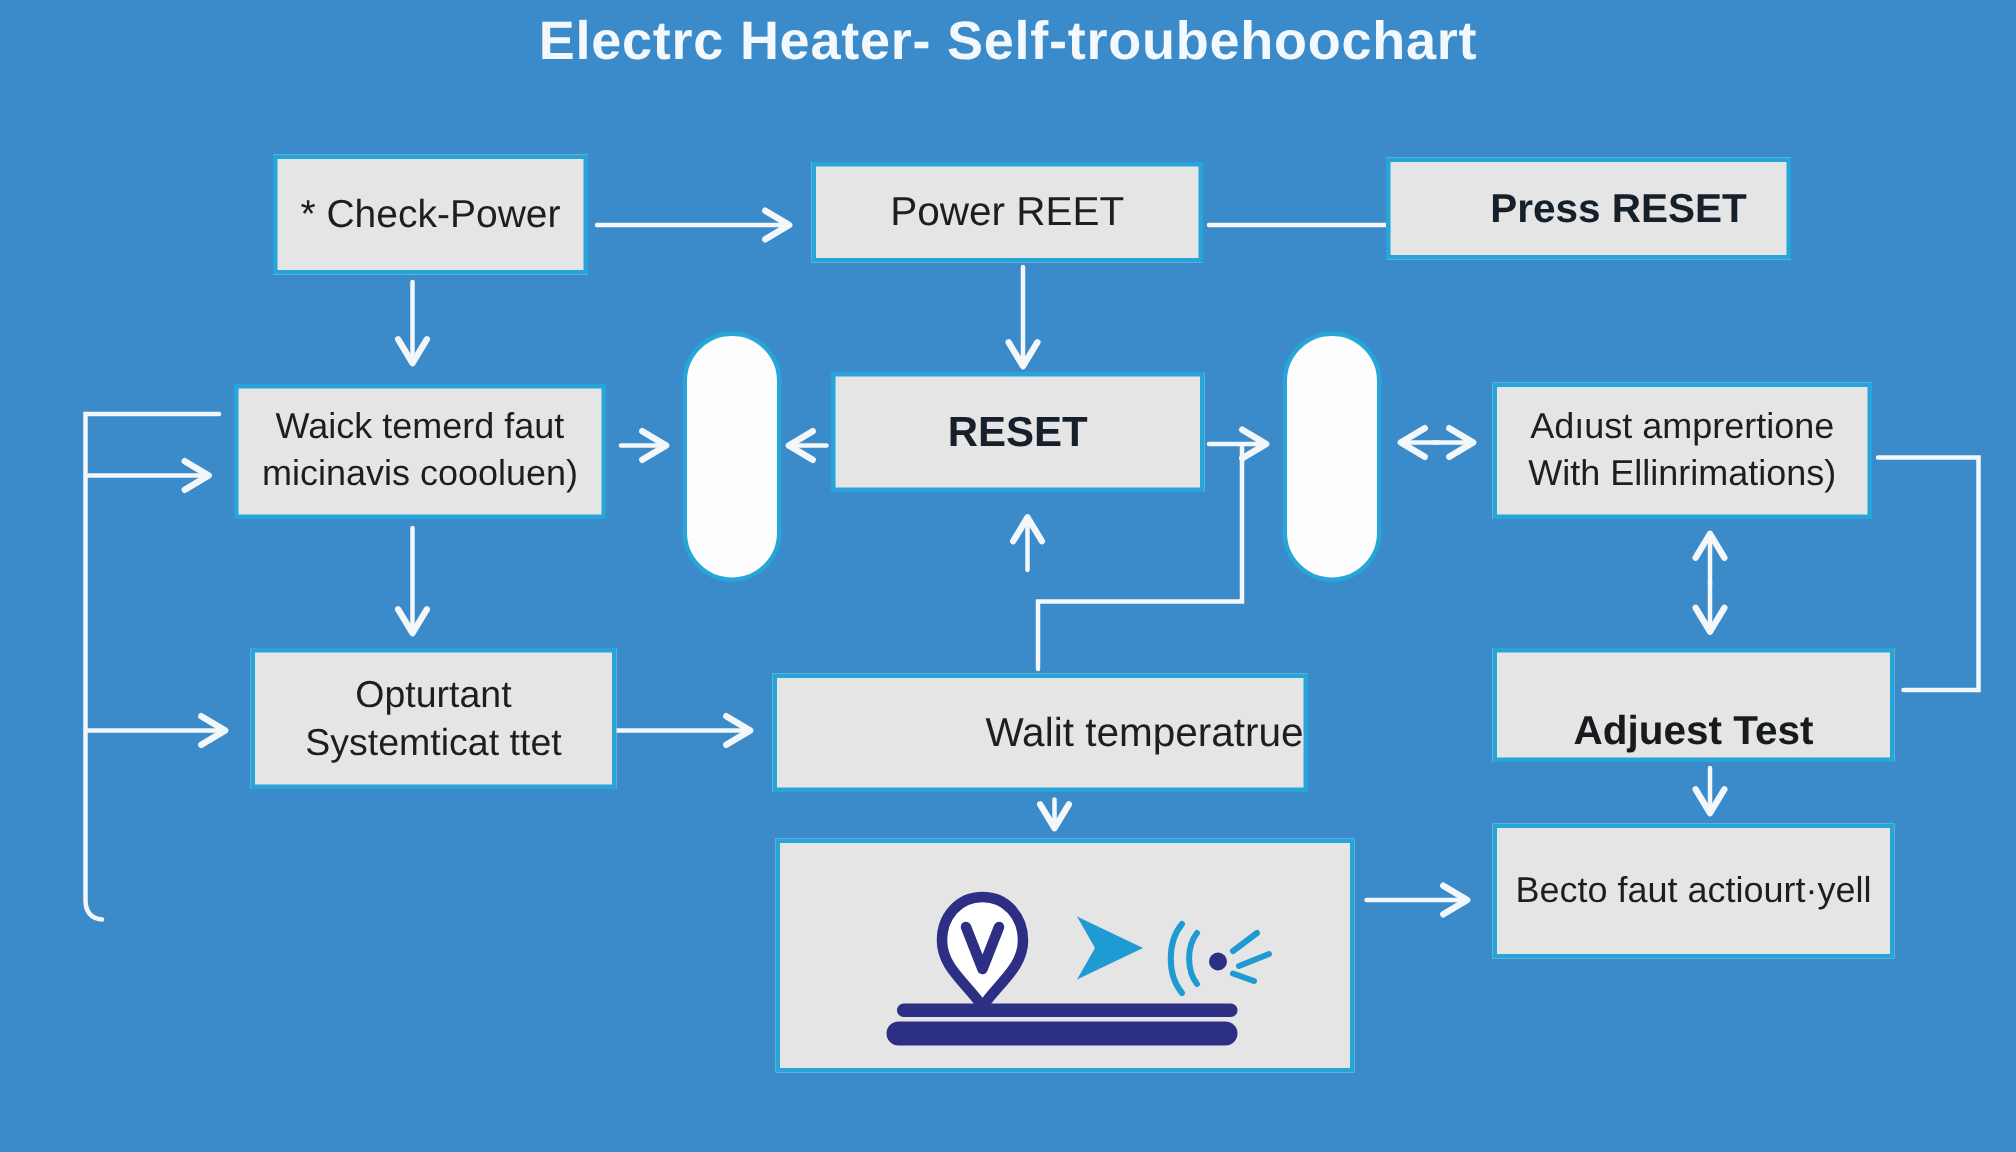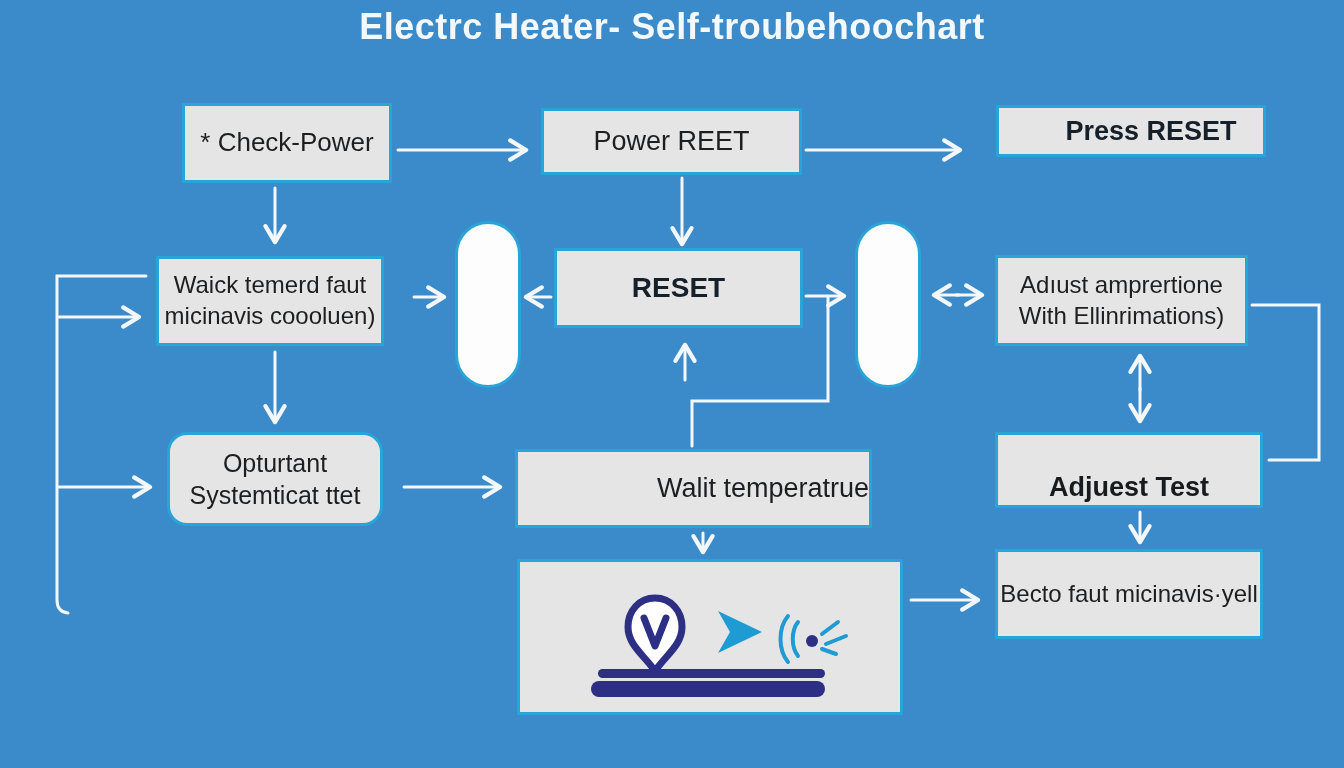--- a/index.html
+++ b/index.html
@@ -73,57 +73,57 @@
   </svg>
 
   <div class="node fs26" style="left:182px; top:103px; width:210px; height:80px;">
     <span>* Check-Power</span>
   </div>
 
   <div class="node fs27" style="left:541px; top:108px; width:261px; height:67px;">
     <span>Power REET</span>
   </div>
 
-  <div class="node fs27 bold" style="left:996px; top:105px; width:270px; height:52px;padding-left:40px;">
+  <div class="node fs27 bold" style="left:924px; top:105px; width:270px; height:68px;padding-left:40px;">
     <span>Press RESET</span>
   </div>
 
-  <div class="node fs24" style="left:156px; top:256px; width:228px; height:90px;">
+  <div class="node fs24" style="left:156px; top:256px; width:248px; height:90px;">
     <span>Waick temerd faut</span>
     <span>micinavis coooluen)</span>
   </div>
 
   <div class="pill" style="left:455px; top:221px; width:66px; height:167px;"></div>
 
   <div class="node fs28 bold" style="left:554px; top:248px; width:249px; height:80px;">
     <span>RESET</span>
   </div>
 
   <div class="pill" style="left:855px; top:221px; width:66px; height:167px;"></div>
 
   <div class="node fs24" style="left:995px; top:255px; width:253px; height:91px;">
     <span>Adıust amprertione</span>
     <span>With Ellinrimations)</span>
   </div>
 
-  <div class="node fs25" style="left:167px; top:432px; width:216px; height:94px;border-radius:20px;">
+  <div class="node fs25" style="left:167px; top:432px; width:244px; height:94px;">
     <span>Opturtant</span>
     <span>Systemticat ttet</span>
   </div>
 
   <div class="node fs27" style="left:515px; top:449px; width:357px; height:79px;align-items:flex-end;">
     <span>Walit temperatrue</span>
   </div>
 
   <div class="node fs27 semibold" style="left:995px; top:432px; width:268px; height:76px;justify-content:flex-end;">
     <span>Adjuest Test</span>
   </div>
 
   <div class="node fs24" style="left:995px; top:549px; width:268px; height:90px;">
-    <span>Becto faut micinavis·yell</span>
+    <span>Becto faut actiourt·yell</span>
   </div>
 
   <div class="node" style="left:517px; top:559px; width:386px; height:156px;">
     <div class="iconbox-inner">
 
       <svg style="position:absolute; left:104px; top:32px;" width="62" height="82" viewBox="0 0 62 82">
         <path d="M31,4 C47,4 58,17 58,33 C58,51 42,61 31,77 C20,61 4,51 4,33 C4,17 15,4 31,4 Z" fill="#ffffff" stroke="#2c2f84" stroke-width="7" stroke-linejoin="round"></path>
         <path d="M20,24 L31,52 L42,24" fill="none" stroke="#2c2f84" stroke-width="7" stroke-linecap="round" stroke-linejoin="round"></path>
       </svg>
 

